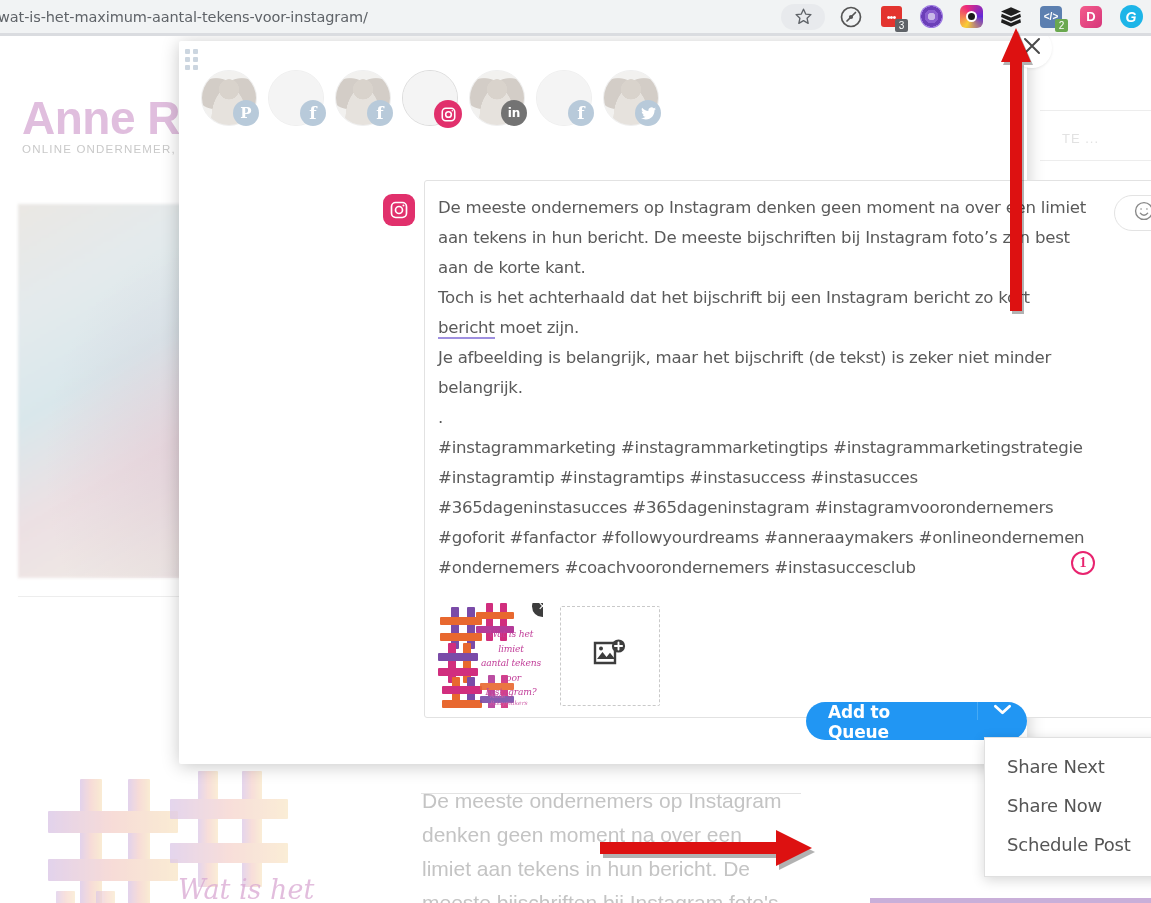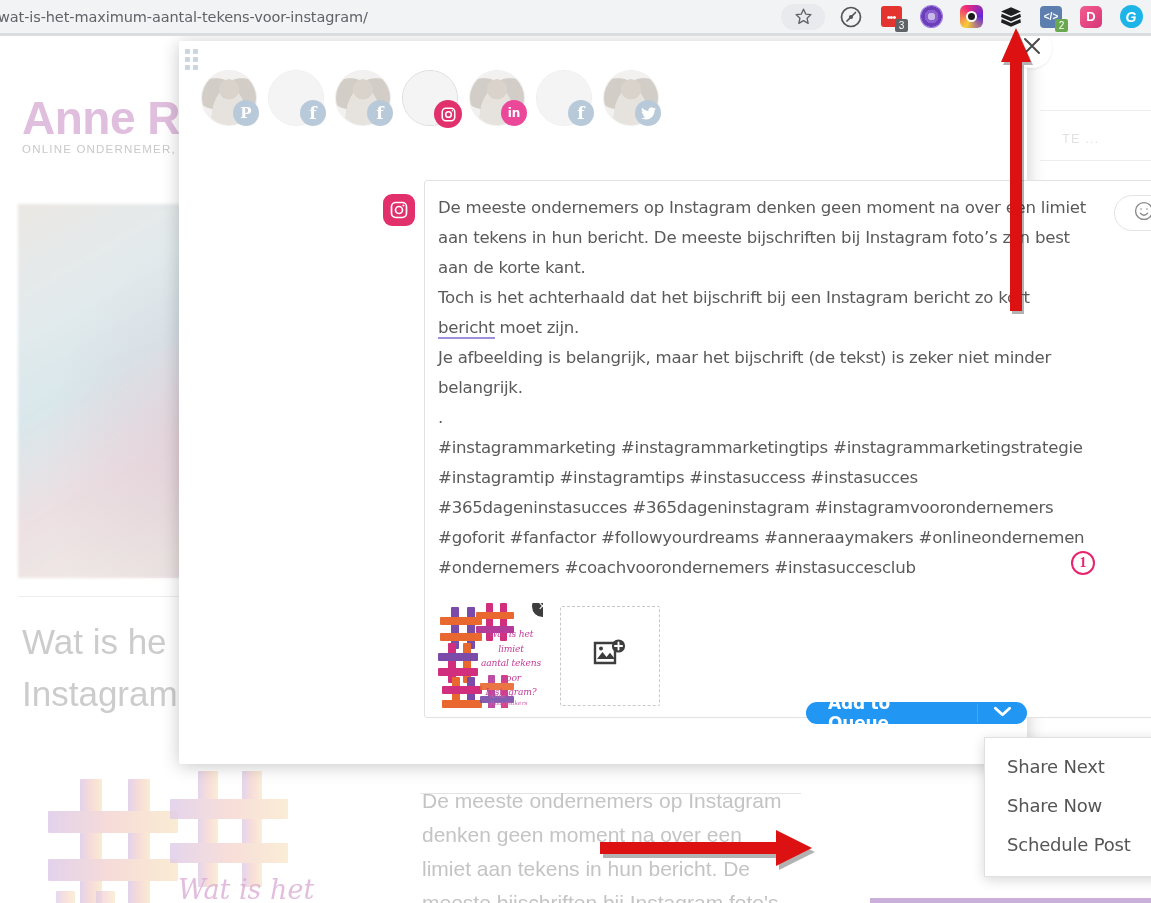--- a/index.html
+++ b/index.html
@@ -262,23 +262,23 @@
     width: 100px; height: 100px; margin-top: 3px;
     border: 1px dashed #c9c9c9; border-radius: 2px;
     display: flex; align-items: center; justify-content: center;
     cursor: pointer; background: #fff;
   }
 
   #queue-wrap {
     position: absolute; left: 627px; top: 661px;
   }
   #queue-button {
-    display: flex; align-items: center;
+    display: flex; align-items: flex-start;
     background: #2196f3; border-radius: 20px; overflow: hidden;
-    height: 22px; cursor: pointer;
+    height: 38px; cursor: pointer;
   }
   #queue-label {
     padding: 0 22px; display: flex; align-items: center;
     color: #fff; font-size: 17px; font-weight: bold;
     letter-spacing: -0.2px; font-family: "DejaVu Sans", sans-serif;
   }
   #queue-caret {
     width: 50px; display: flex; align-items: center; justify-content: center;
     border-left: 1px solid #46aaf5; cursor: pointer;
   }
@@ -317,21 +317,20 @@
 
   <div class="bg-rule" style="left:1040px; top:74px; width:111px;"></div>
   <div class="bg-rule" style="left:1040px; top:124px; width:111px;"></div>
   <div class="bg-rule" style="left:1040px; top:168px; width:111px;"></div>
 
   <div id="hero-photo"></div>
   <div id="hero-photo-2"></div>
 
   <div class="bg-rule" style="left:18px; top:560px; width:300px;"></div>
 
-  <div id="bg-h2">Wat is he<br>Instagram</div>
 
   <div id="bg-art">
     <div class="hashmark" style="left:28px; top:8px; width:130px; height:128px;">
       <i class="hbar" style="left:32px; top:0; width:22px; height:128px;"></i>
       <i class="hbar" style="left:80px; top:0; width:22px; height:128px;"></i>
       <i class="hbar" style="left:0; top:32px; width:130px; height:22px;"></i>
       <i class="hbar" style="left:0; top:80px; width:130px; height:22px;"></i>
     </div>
     <div class="hashmark" style="left:150px; top:0px; width:118px; height:116px; opacity:.75;">
       <i class="hbar" style="left:28px; top:0; width:20px; height:116px;"></i>
@@ -423,21 +422,21 @@
         <div class="net ig" style="background: rgb(225, 48, 108);">
           <svg width="17" height="17" viewBox="0 0 24 24" fill="none" stroke="#fff" stroke-width="2.2">
             <rect x="3.2" y="3.2" width="17.6" height="17.6" rx="5"></rect>
             <circle cx="12" cy="12" r="4"></circle>
             <circle cx="17.4" cy="6.6" r="1.1" fill="#fff" stroke="none"></circle>
           </svg>
         </div>
       </div>
       <div class="profile has-photo">
         <div class="face"></div>
-        <div class="net" style="background: #ec4899;">
+        <div class="net" style="background: #737373;">
           <span style="font-size:12px;font-weight:bold;">in</span>
         </div>
       </div>
       <div class="profile">
         <div class="face"></div>
         <div class="net" style="background: rgb(184, 202, 218);">
           <span style="font-size:17px;font-family:'DejaVu Serif',serif;font-weight:bold;">f</span>
         </div>
       </div>
       <div class="profile has-photo">

